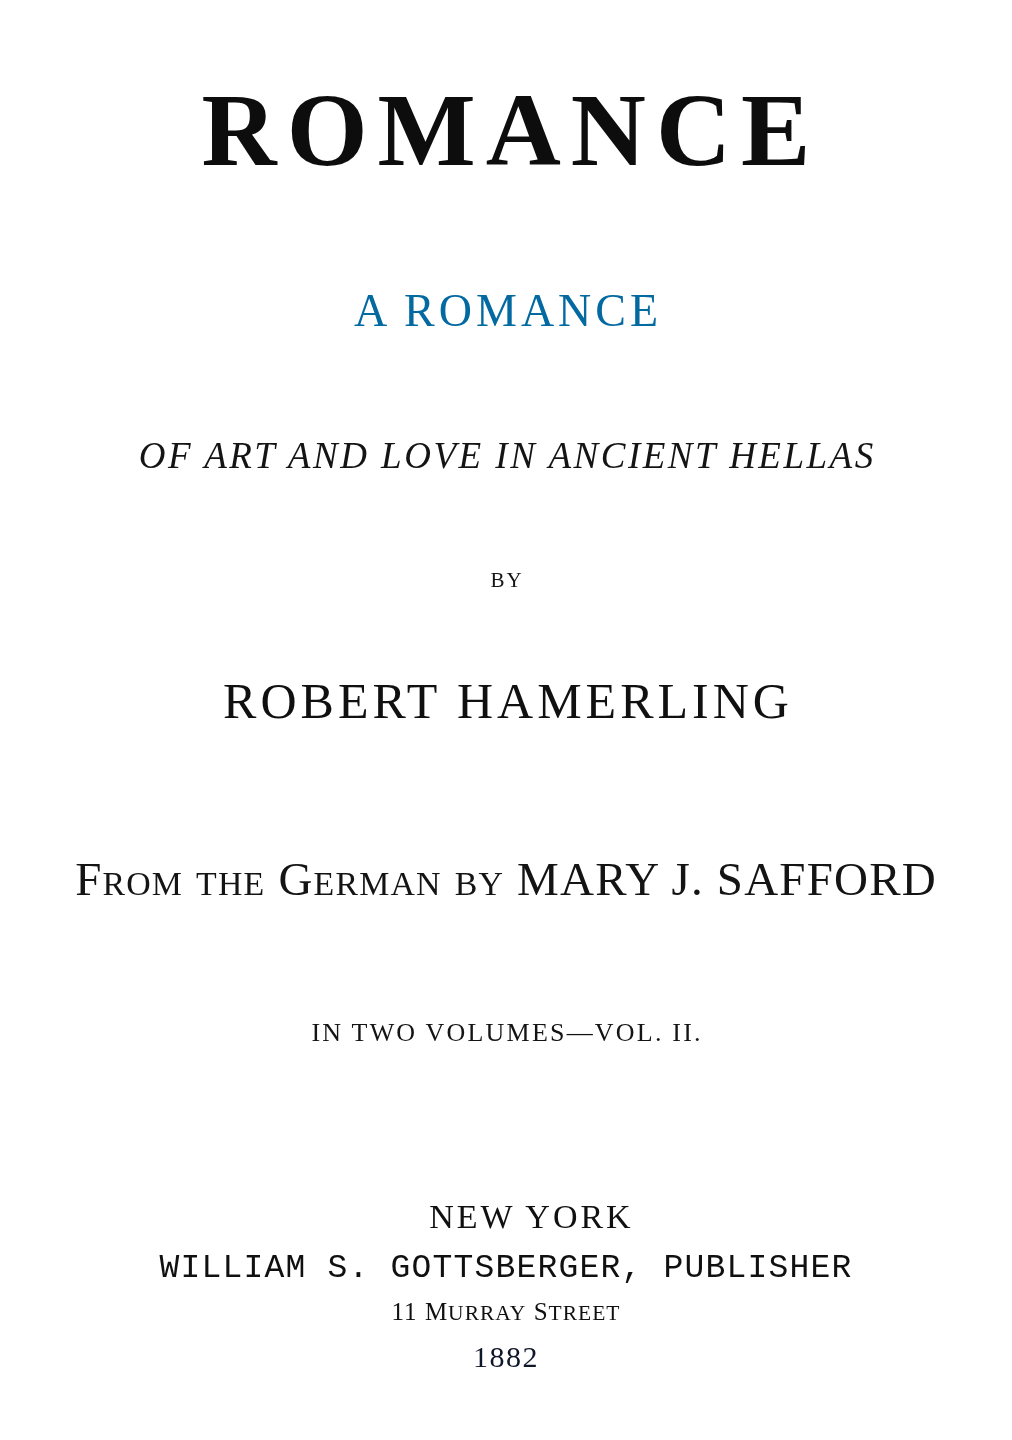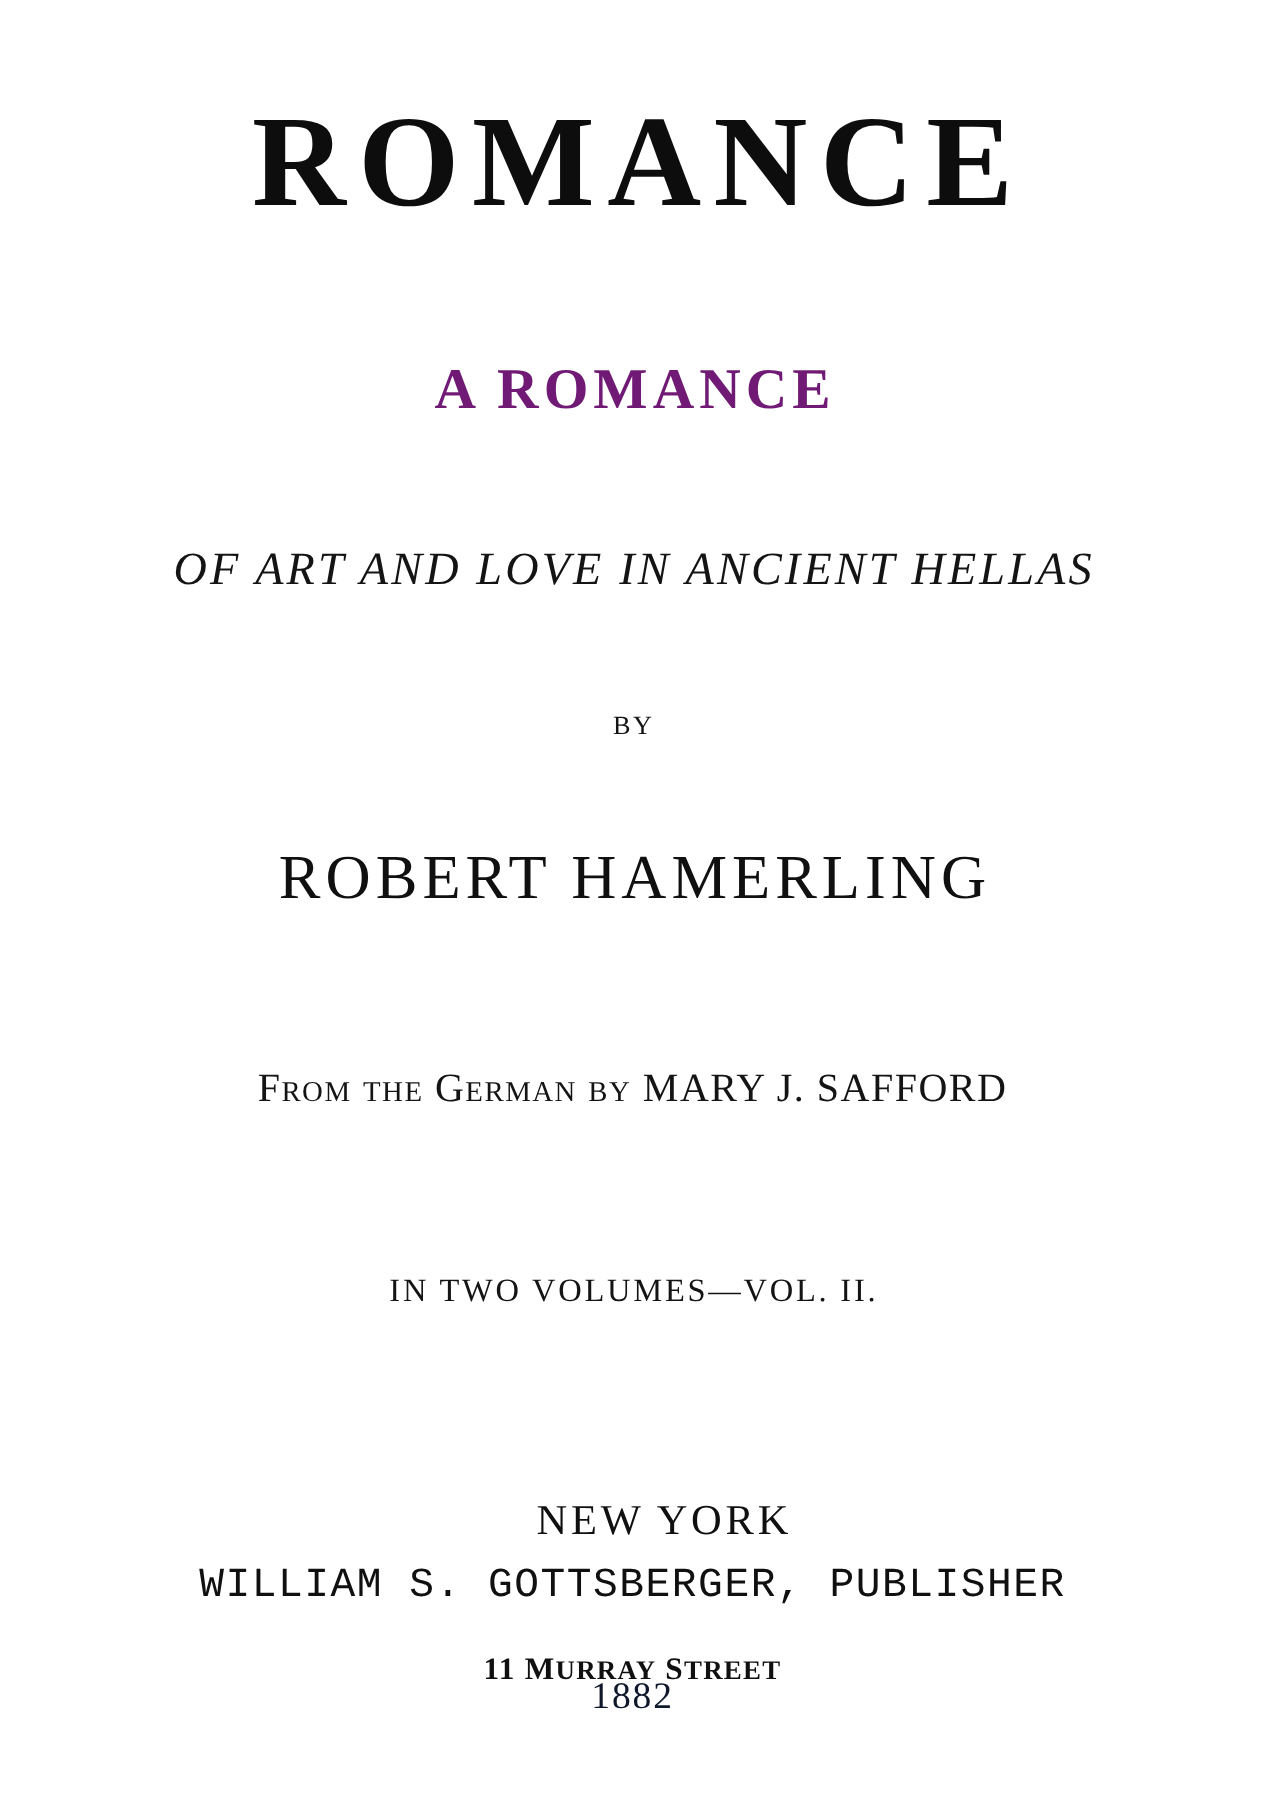--- a/index.html
+++ b/index.html
@@ -37,24 +37,24 @@
     letter-spacing: 10px;
     text-indent: 10px;
     line-height: 1.0;
     color: #0d0d0d;
   }
 
   
   .subtitle-1 {
     top: 284px;
     font-size: 46px;
-    font-weight: 700;
+    font-weight: 400;
     letter-spacing: 4px;
     text-indent: 4px;
-    color: #701a75;
+    color: #0369a1;
   }
 
   
   .subtitle-2 {
     top: 434px;
     font-size: 37px;
     font-style: italic;
     font-weight: 400;
     letter-spacing: 2.5px;
     text-indent: 2.5px;
@@ -75,21 +75,21 @@
     top: 672px;
     font-size: 50px;
     letter-spacing: 4px;
     text-indent: 4px;
     color: #101010;
   }
 
   
   .translator {
     top: 852px;
-    font-size: 32px;
+    font-size: 47px;
     letter-spacing: 1.2px;
     color: #141414;
   }
   .translator .sc {
     font-size: 0.72em;
   }
 
   
   .volumes {
     top: 1018px;
@@ -111,24 +111,23 @@
   .imprint-publisher {
     top: 1250px;
     font-size: 33px;
     letter-spacing: 1.2px;
     color: #101010;
     font-family: Liberation Mono, monospace;
   }
   .imprint-street {
     top: 1298px;
     font-size: 25px;
-    font-weight: 700;
+    font-weight: 400;
     letter-spacing: 1px;
     color: #101010;
-    margin-top: 24px;
   }
   .imprint-street .sc {
     font-size: 0.86em;
   }
   .imprint-year {
     top: 1340px;
     font-size: 30px;
     letter-spacing: 1.5px;
     color: #0f172a;
   }

